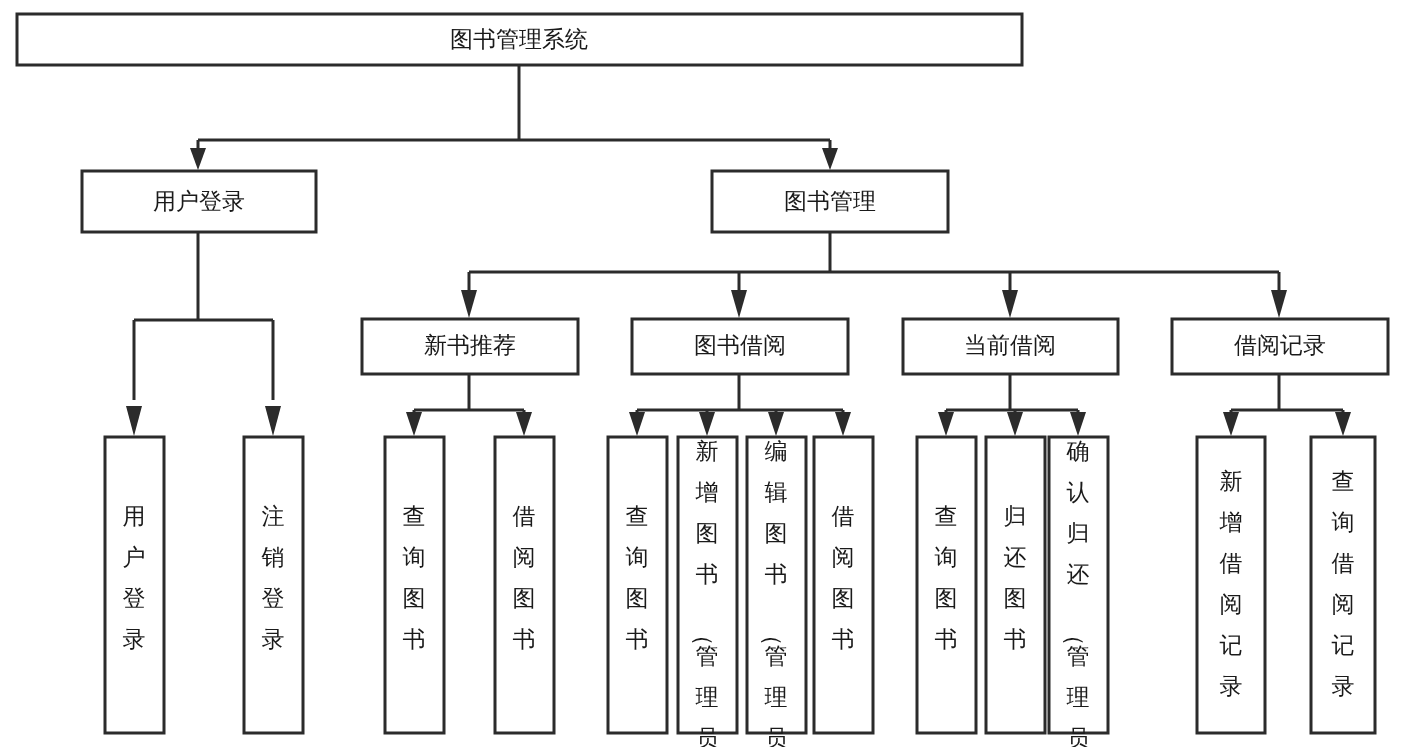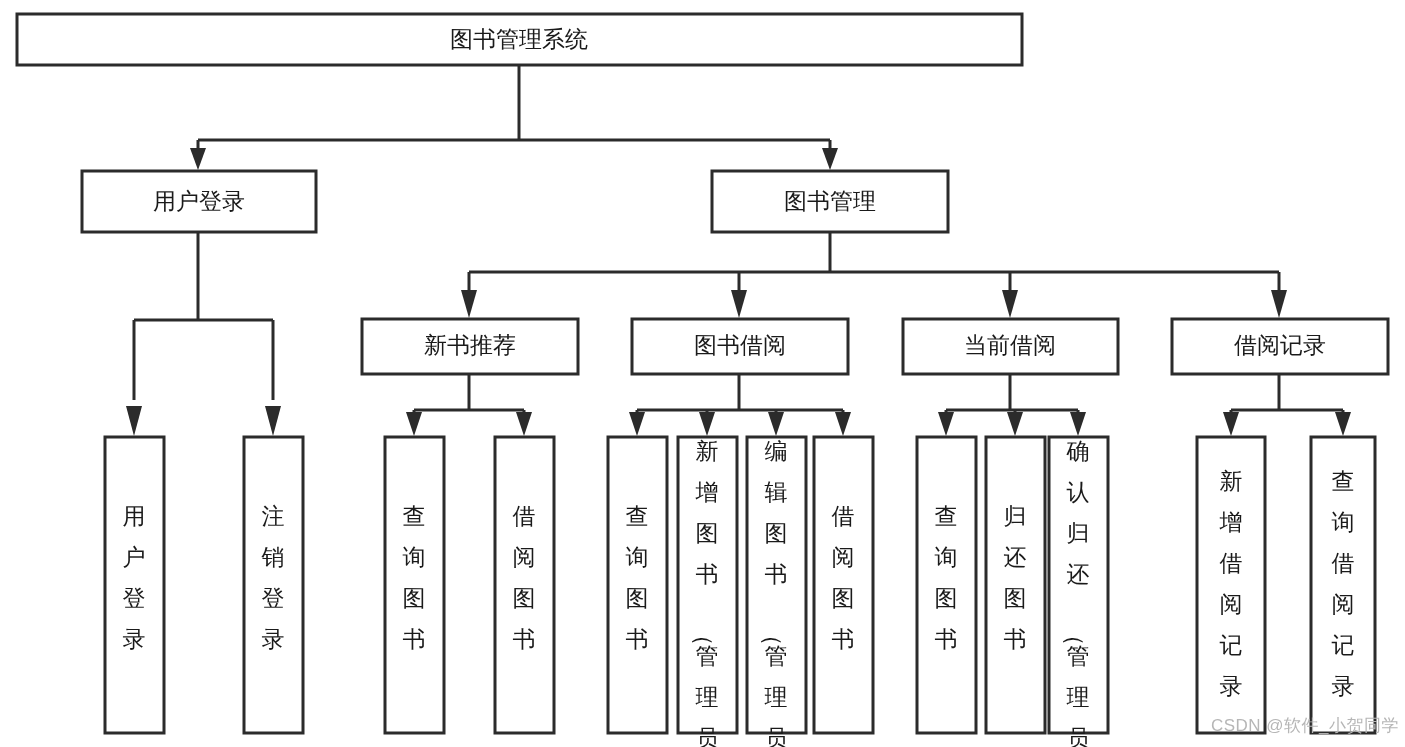--- a/index.html
+++ b/index.html
@@ -230,14 +230,13 @@
       <text class="node-label-vert" x="1231" y="489"><tspan x="1231" y="489">新</tspan><tspan x="1231" y="530">增</tspan><tspan x="1231" y="571">借</tspan><tspan x="1231" y="612">阅</tspan><tspan x="1231" y="653">记</tspan><tspan x="1231" y="694">录</tspan></text>
     </g>
 
     <g>
       <rect class="node-box" x="1311" y="437" width="64" height="296"></rect>
       <text class="node-label-vert" x="1343" y="489"><tspan x="1343" y="489">查</tspan><tspan x="1343" y="530">询</tspan><tspan x="1343" y="571">借</tspan><tspan x="1343" y="612">阅</tspan><tspan x="1343" y="653">记</tspan><tspan x="1343" y="694">录</tspan></text>
     </g>
 
   </svg>
 
-  <div class="watermark">CSDN @软件_小贺同学</div>
 </div>
 
 </body></html>

